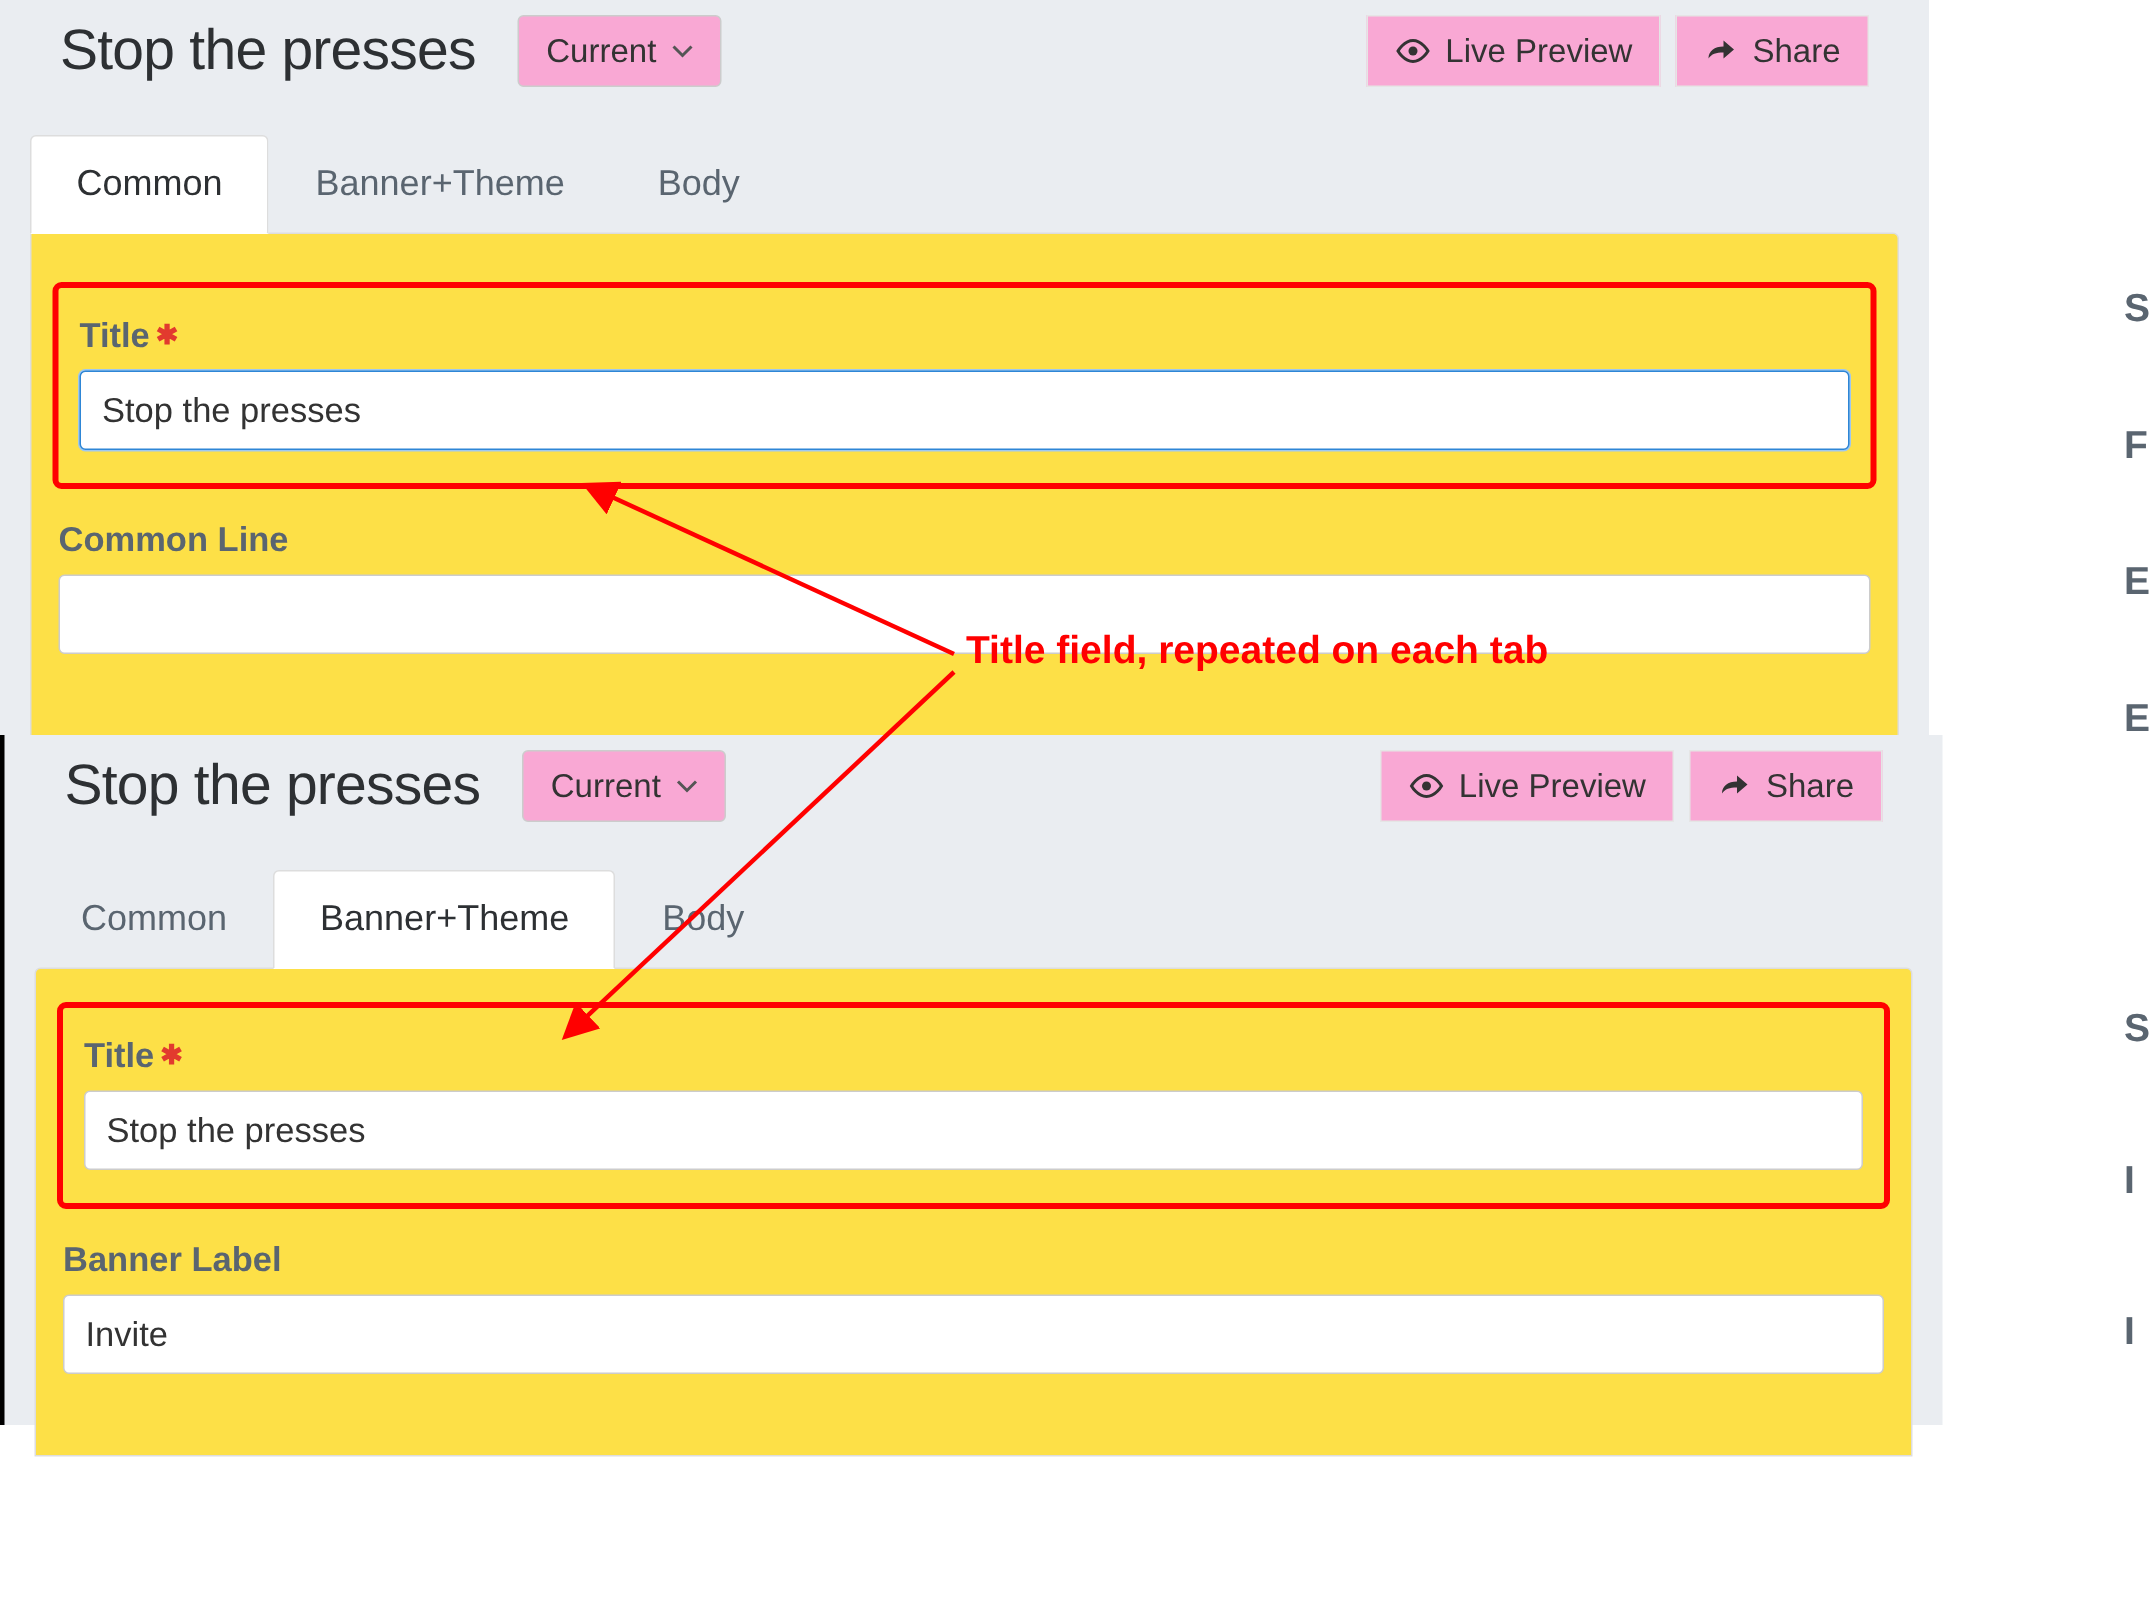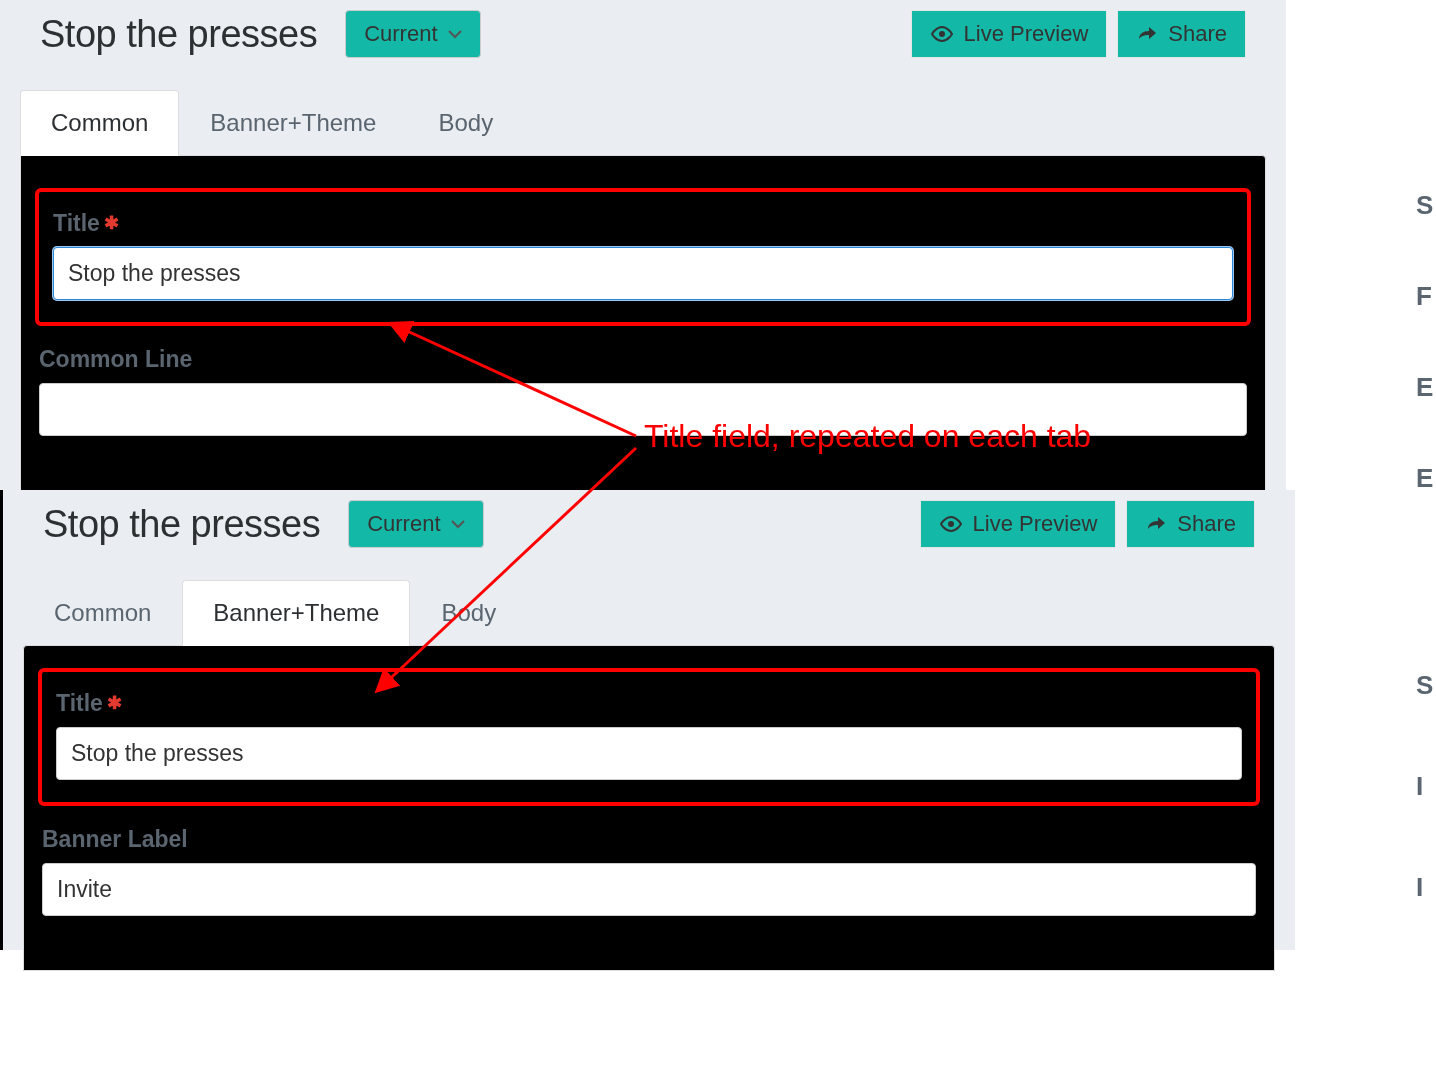--- a/index.html
+++ b/index.html
@@ -25,21 +25,21 @@
     padding: 10px 40px 8px 40px;
   }
   .header h1 {
     font-size: 38px;
     font-weight: 400;
     color: #2d3033;
     margin-right: 28px;
     letter-spacing: -0.5px;
   }
   .btn {
-    background: #14b8a6;
+    background: #f9a8d4;
     border: 1px solid #ccc;
     border-radius: 4px;
     padding: 10px 18px;
     font-size: 22px;
     color: #333;
     display: inline-flex;
     align-items: center;
     gap: 10px;
     cursor: pointer;
     text-align: center;
@@ -65,21 +65,21 @@
   .tab.active {
     background: #fff;
     color: #2d3033;
     border: 1px solid #ddd;
     border-bottom: 1px solid #fff;
     border-radius: 4px 4px 0 0;
     margin-bottom: -1px;
     z-index: 2;
   }
   .form-area {
-    background: #000000;
+    background: #fde047;
     margin: 0 20px;
     border: 1px solid #ddd;
     border-radius: 0 4px 0 0;
     padding: 26px 18px 30px 18px;
     position: relative;
   }
   .panel-bottom .form-area { border-radius: 4px 4px 0 0; }
   .field-group { margin-bottom: 24px; }
   .field-label {
     font-size: 23px;
@@ -119,22 +119,22 @@
   }
   .edge-top { top:190px; height:290px; gap:60px;}
   .edge-bot { top:670px; height:300px; gap:70px;}
   .edge-col span { font-size:26px; color:#5a6570; font-weight:600; padding-left:4px;}
 
   
   .callout {
     position:absolute;
     left: 644px;
     top: 418px;
-    font-size: 32px;
-    font-weight: 400;
+    font-size: 26px;
+    font-weight: 700;
     color: #ff0000;
     white-space: nowrap;
     z-index:10;
   }
   svg.arrows {
     position:absolute;
     left:0; top:0;
     width:1436px; height:1081px;
     pointer-events:none;
     z-index:9;

